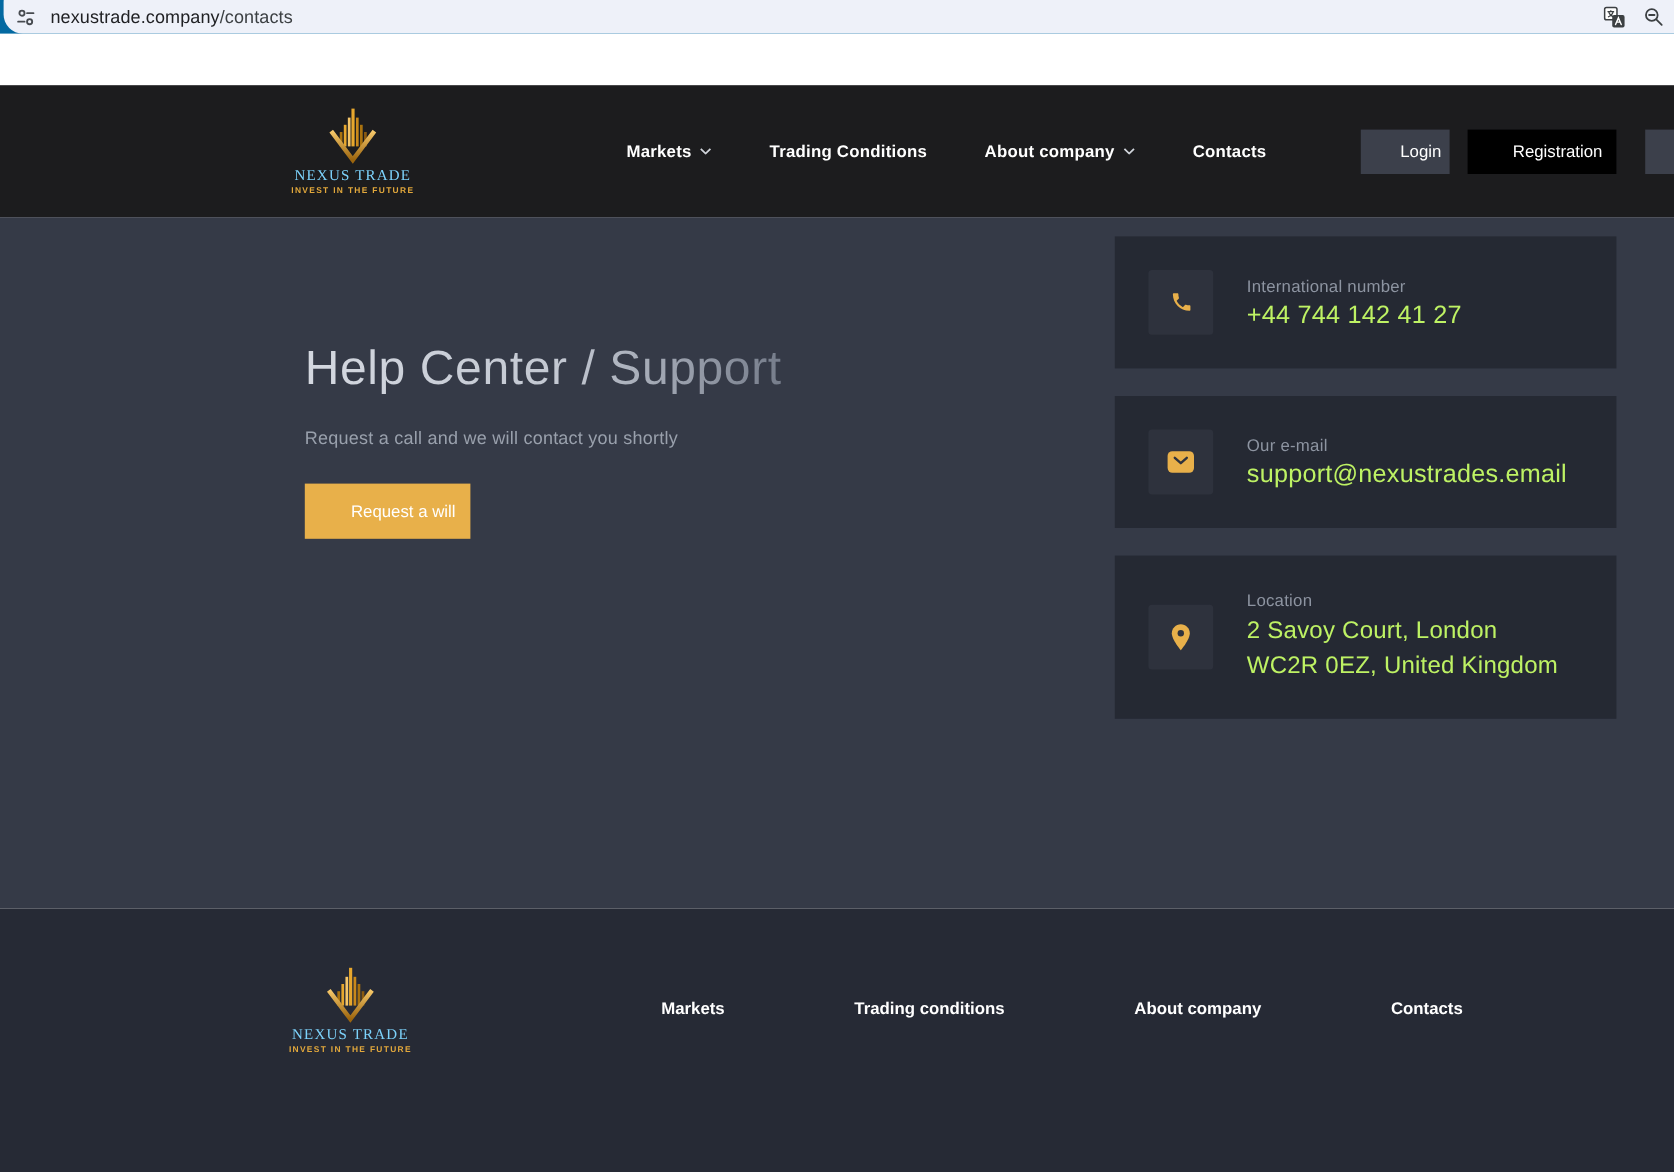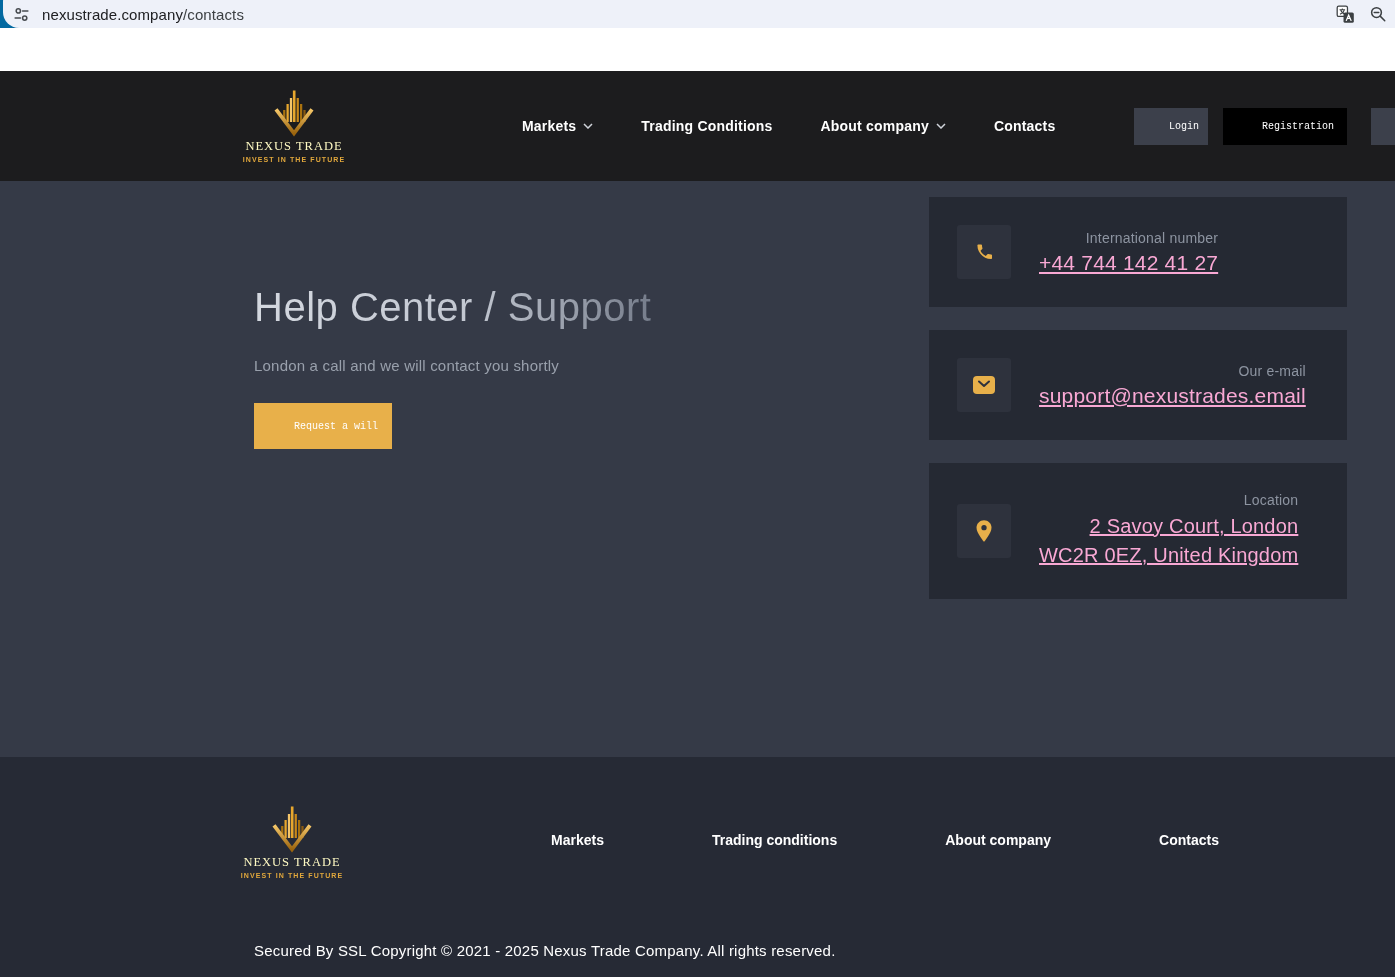--- a/index.html
+++ b/index.html
@@ -26,34 +26,34 @@
 
   
   .site-header {
     height:110px; background:#1c1c1e; display:flex; align-items:center;
     overflow:hidden; position:relative;
   }
   .logo { display:flex; flex-direction:column; align-items:center; width:76px; cursor:pointer; }
   .site-header .logo { margin-left:256px; }
   .logo-title {
     font-family:"Liberation Serif", serif; font-size:12.5px; letter-spacing:1px;
-    color:#fef9c3; margin-top:2px; white-space:nowrap;
+    color:#7dd3fc; margin-top:2px; white-space:nowrap;
   }
   .logo-tagline {
     font-size:7px; font-weight:bold; letter-spacing:1.1px; color:#e2a83c;
     margin-top:2px; white-space:nowrap;
   }
   .main-nav { display:flex; align-items:center; gap:48px; margin-left:190px; }
   .nav-item {
     color:#ffffff; font-size:14px; font-weight:bold; letter-spacing:.2px;
     display:flex; align-items:center; gap:7px; cursor:pointer; white-space:nowrap;
   }
   .hdr-buttons { display:flex; align-items:center; margin-left:auto; }
   .btn {
-    border:none; font-family:Liberation Mono, monospace; font-size:10px; color:#ffffff;
+    border:none; font-family:Liberation Sans, sans-serif; font-size:14px; color:#ffffff;
     cursor:pointer; display:flex; align-items:center; justify-content:center;padding-left:32px;
   }
   .btn-login { width:74px; height:37px; background:#3c404b; }
   .btn-reg   { width:124px; height:37px; background:#000000; margin-left:15px; }
   .btn-lang  { width:44px; height:37px; background:#3c404b; margin-left:24px; margin-right:-20px; }
 
   
   .hero { height:576px; background:#353a47; }
   .hero-inner {
     width:1093px; margin-left:254px; display:flex;
@@ -66,29 +66,28 @@
     background:linear-gradient(90deg,#d4d8e0 0%,#c2c7d1 55%,#767d8b 100%);
     -webkit-background-clip:text; background-clip:text; -webkit-text-fill-color:transparent;
   }
   .hero-subtitle { margin-top:26px; font-size:15px; color:#99a0ac; letter-spacing:.2px; }
   .cta-btn { width:138px; height:46px; background:#e8b04a; margin-top:29px; }
 
   .cards { width:418px; display:flex; flex-direction:column; gap:23px; }
   .card {
     background:#252933; height:110px; display:flex; align-items:center;
     padding:0 28px;
-    text-align:right;
   }
   .card.tall { height:136px; }
   .card-icon-tile {
     width:54px; height:54px; background:#2e323d; border-radius:3px; flex:none;
     display:flex; align-items:center; justify-content:center; margin-right:28px;
   }
   .card-label { font-size:14px; color:#8d94a1; letter-spacing:.2px; }
-  .card-value { font-size:21px; color:#f9a8d4; margin-top:5px; letter-spacing:.2px;text-decoration:underline; }
+  .card-value { font-size:21px; color:#bef264; margin-top:5px; letter-spacing:.2px; }
   .card-value.addr { font-size:20px; line-height:29px; margin-top:4px; }
 
   
   .site-footer { height:220px; background:#262a35; padding-top:48px; }
   .footer-inner { width:1093px; margin-left:254px; }
   .footer-top { display:flex; align-items:flex-start; }
   .footer-nav {
     display:flex; justify-content:space-between; width:668px;
     margin-left:auto; margin-right:128px; margin-top:27px;
   }
@@ -184,21 +183,21 @@
         <path d="M3 12 h18 M12 3 c3.5 4.5 3.5 13.5 0 18 M12 3 c-3.5 4.5-3.5 13.5 0 18" stroke="#3c404b" stroke-width="1.4" fill="none"></path>
       </svg>
     </button>
   </div>
 </div>
 
 <div class="hero">
   <div class="hero-inner">
     <div class="hero-left">
       <h1 class="hero-title">Help Center / Support</h1>
-      <div class="hero-subtitle">London a call and we will contact you shortly</div>
+      <div class="hero-subtitle">Request a call and we will contact you shortly</div>
       <button class="btn cta-btn">Request a will</button>
     </div>
 
     <div class="cards">
 
       <div class="card">
         <div class="card-icon-tile">
           <svg width="22" height="22" viewBox="0 0 24 24">
             <path d="M8.2 10.6c1.3 2.5 3.2 4.5 5.7 5.7l1.9-1.9c.25-.25.6-.33.92-.22 1 .33 2.05.5 3.13.5.5 0 .9.4.9.9v3.2c0 .5-.4.9-.9.9C11.5 19.7 4.8 13 4.8 4.65c0-.5.4-.9.9-.9h3.2c.5 0 .9.4.9.9 0 1.1.17 2.13.5 3.13.1.31.03.66-.22.92l-1.88 1.9z" fill="#e8b04a"></path>
           </svg>
@@ -265,15 +264,14 @@
       </div>
 
       <div class="footer-nav">
         <span class="footer-link">Markets</span>
         <span class="footer-link">Trading conditions</span>
         <span class="footer-link">About company</span>
         <span class="footer-link">Contacts</span>
       </div>
     </div>
 
-    <div class="copyright">Secured By SSL Copyright © 2021 - 2025 Nexus Trade Company. All rights reserved.</div>
   </div>
 </div>
 
 </body></html>

